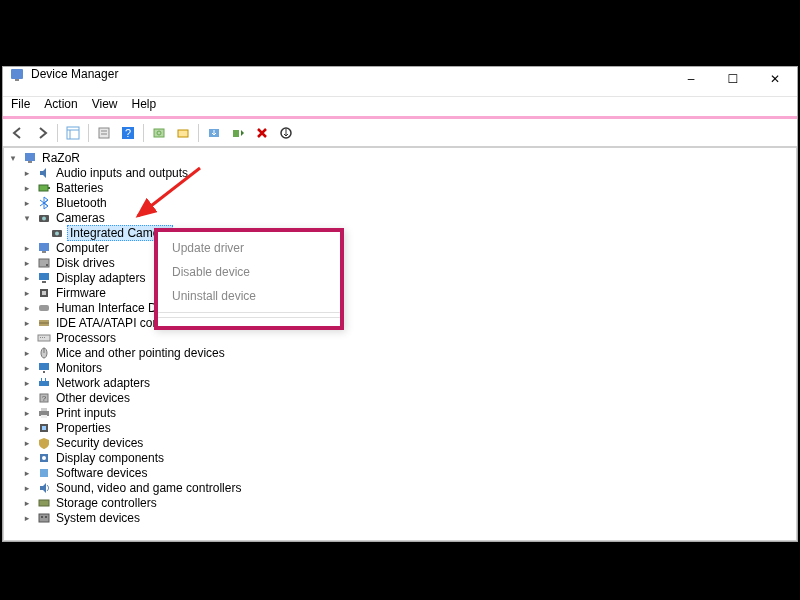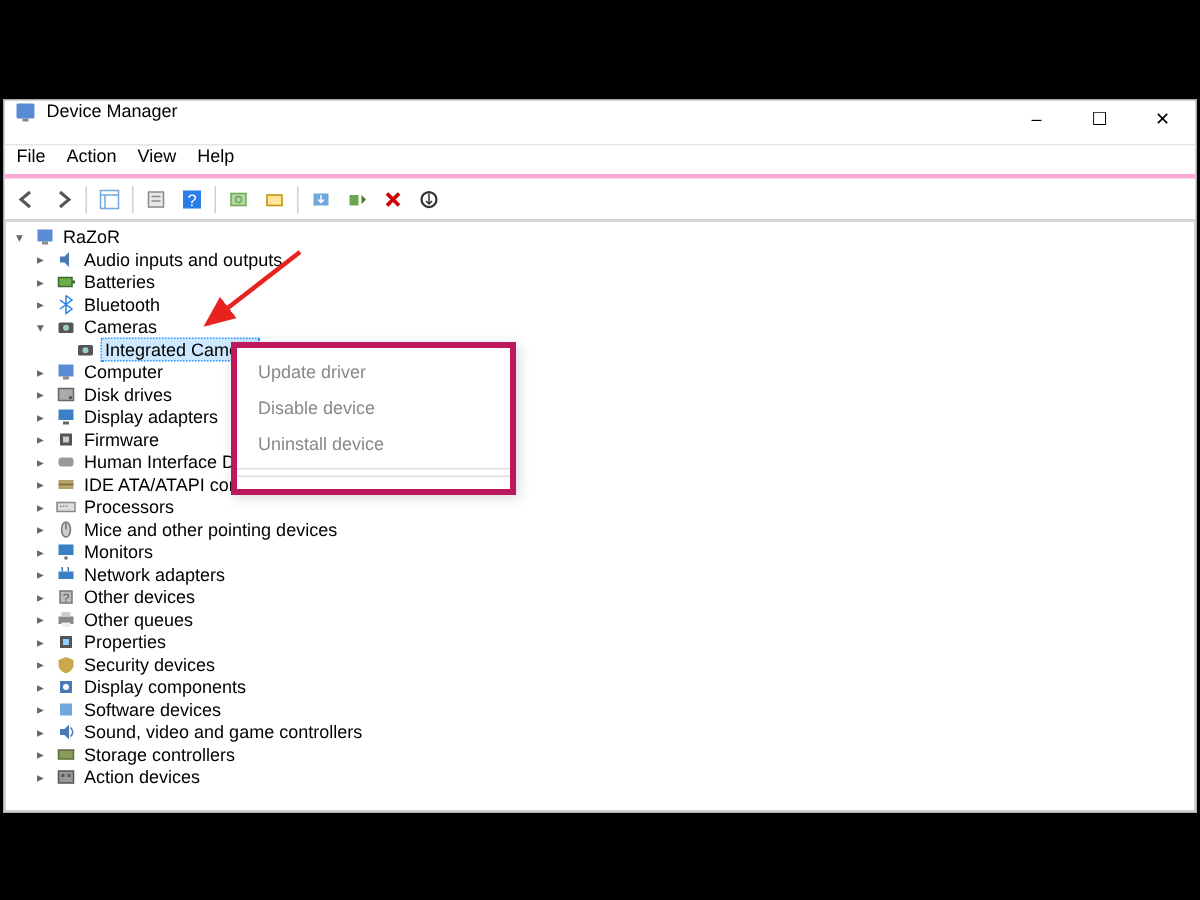--- a/index.html
+++ b/index.html
@@ -458,21 +458,21 @@
                 <div class="tree-row">
                   <span class="indent" style="width:18px"></span>
                   <span class="twisty">▸</span>
                   <span class="dev-icon">
                     <svg width="14" height="14" viewBox="0 0 14 14">
                       <rect x="2" y="5" width="10" height="5" fill="#888"></rect>
                       <rect x="4" y="2" width="6" height="3" fill="#ccc"></rect>
                       <rect x="4" y="9" width="6" height="3" fill="#eee"></rect>
                     </svg>
                   </span>
-                  <span class="dev-label">Other queues</span>
+                  <span class="dev-label">Print inputs</span>
                 </div>
               </li>
               <li>
                 <div class="tree-row">
                   <span class="indent" style="width:18px"></span>
                   <span class="twisty">▸</span>
                   <span class="dev-icon">
                     <svg width="14" height="14" viewBox="0 0 14 14">
                       <rect x="3" y="3" width="8" height="8" fill="#555"></rect>
                       <rect x="5" y="5" width="4" height="4" fill="#9cf"></rect>
@@ -547,21 +547,21 @@
                 <div class="tree-row">
                   <span class="indent" style="width:18px"></span>
                   <span class="twisty">▸</span>
                   <span class="dev-icon">
                     <svg width="14" height="14" viewBox="0 0 14 14">
                       <rect x="2" y="3" width="10" height="8" fill="#999" stroke="#555"></rect>
                       <rect x="4" y="5" width="2" height="2" fill="#555"></rect>
                       <rect x="8" y="5" width="2" height="2" fill="#555"></rect>
                     </svg>
                   </span>
-                  <span class="dev-label">Action devices</span>
+                  <span class="dev-label">System devices</span>
                 </div>
               </li>
             </ul>
         </li>
       </ul>
     </div>
 
     <div class="context-menu" style="left:150px; top:80px">
       <div class="ctx-item">Update driver</div>
       <div class="ctx-item">Disable device</div>

